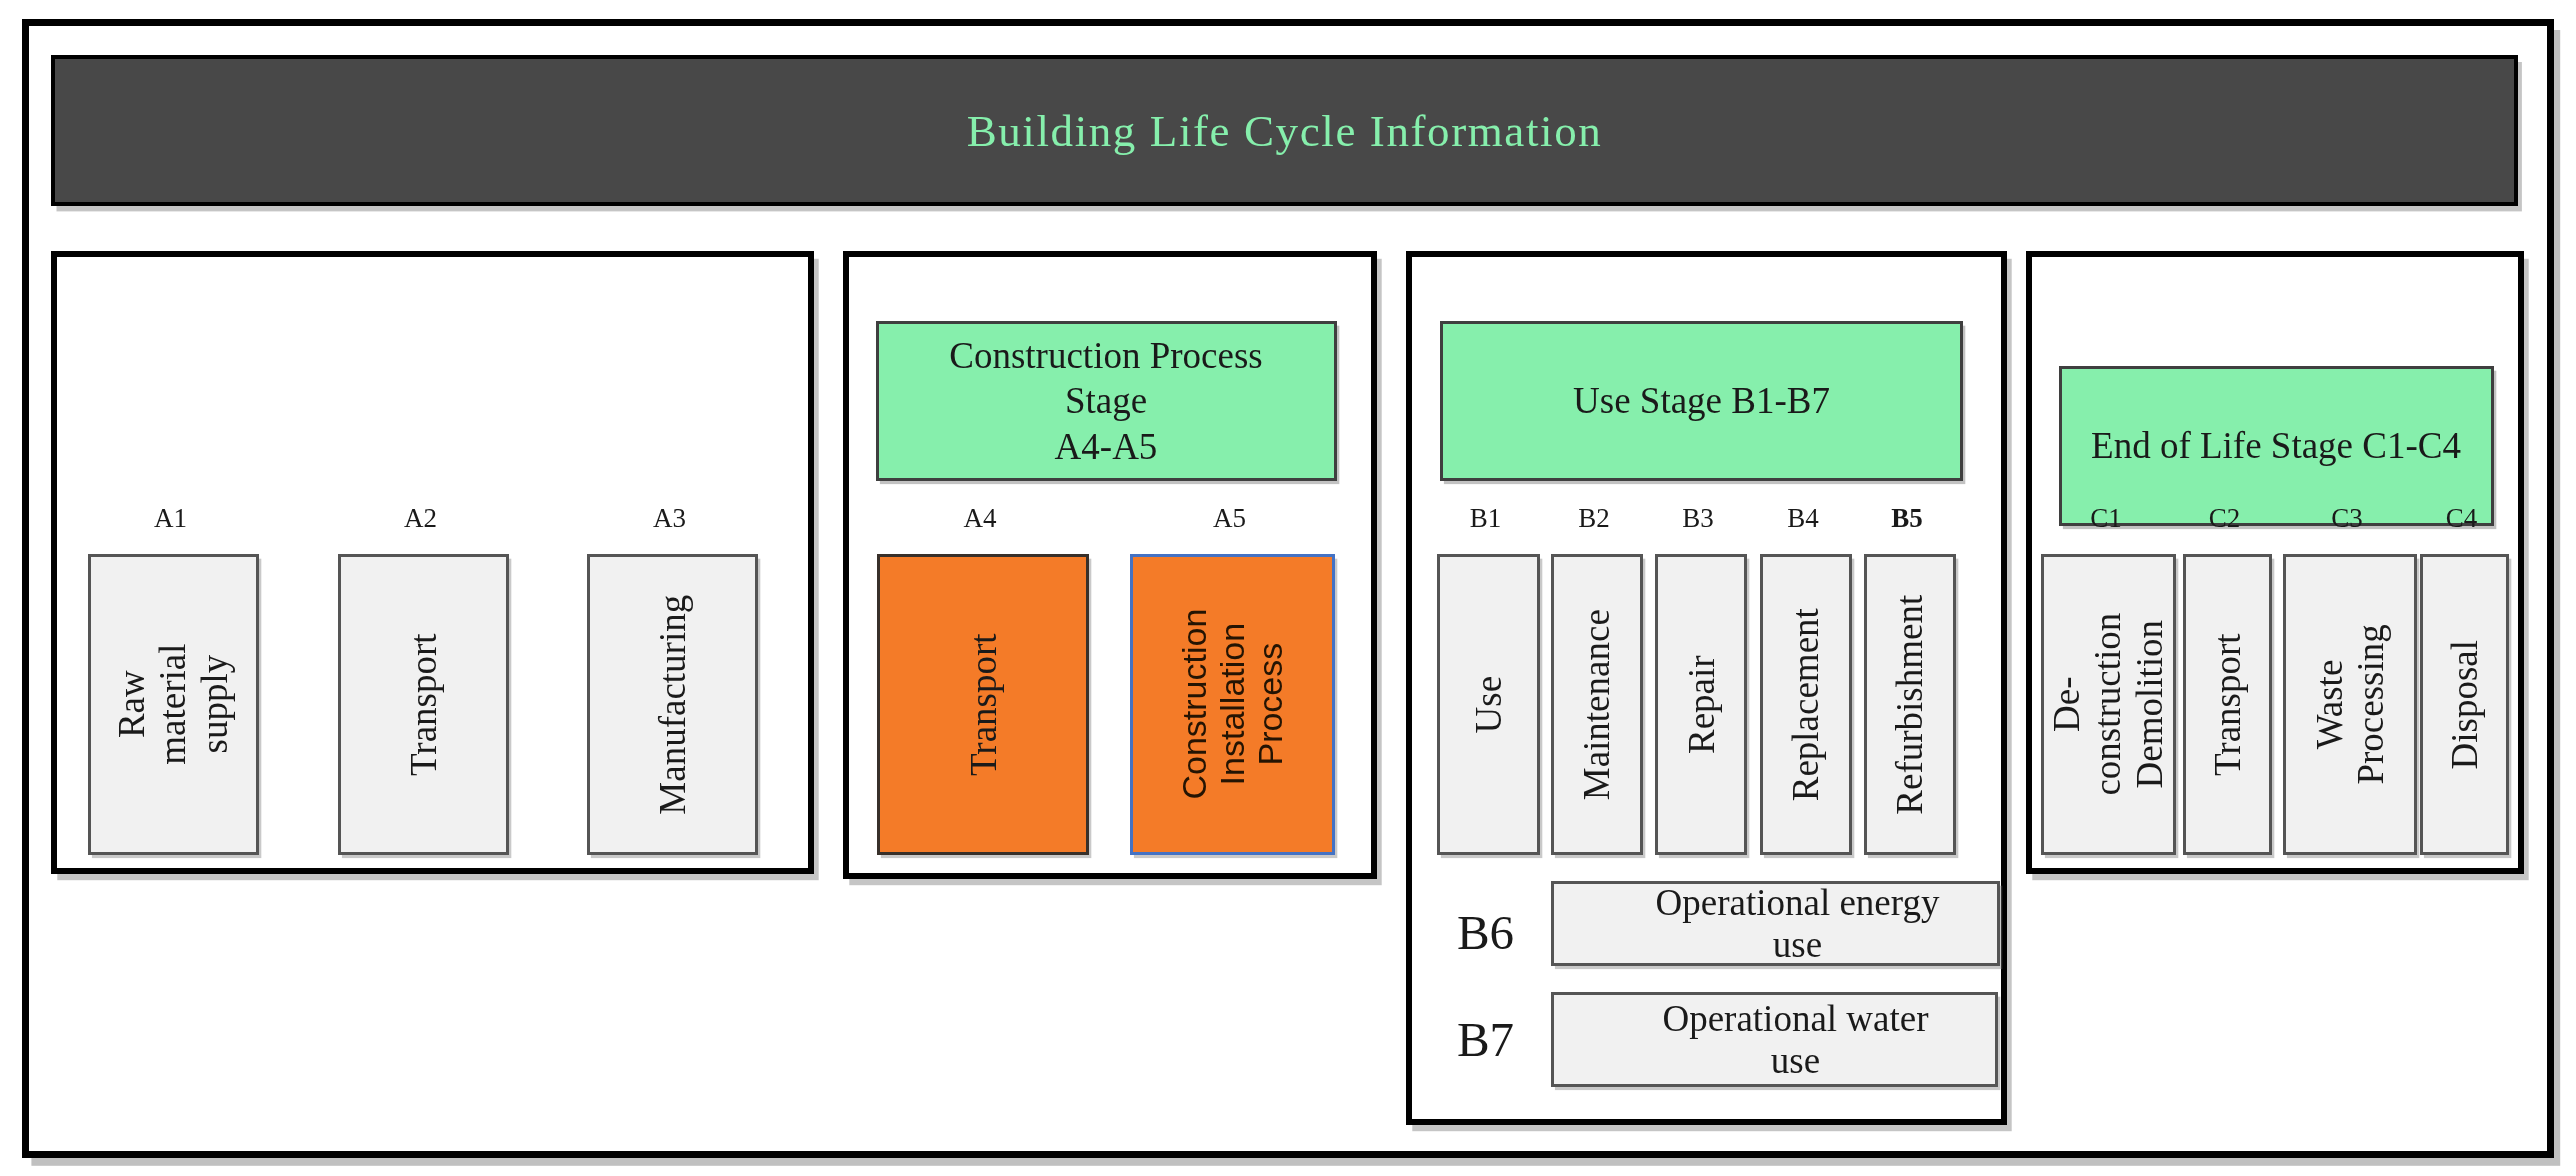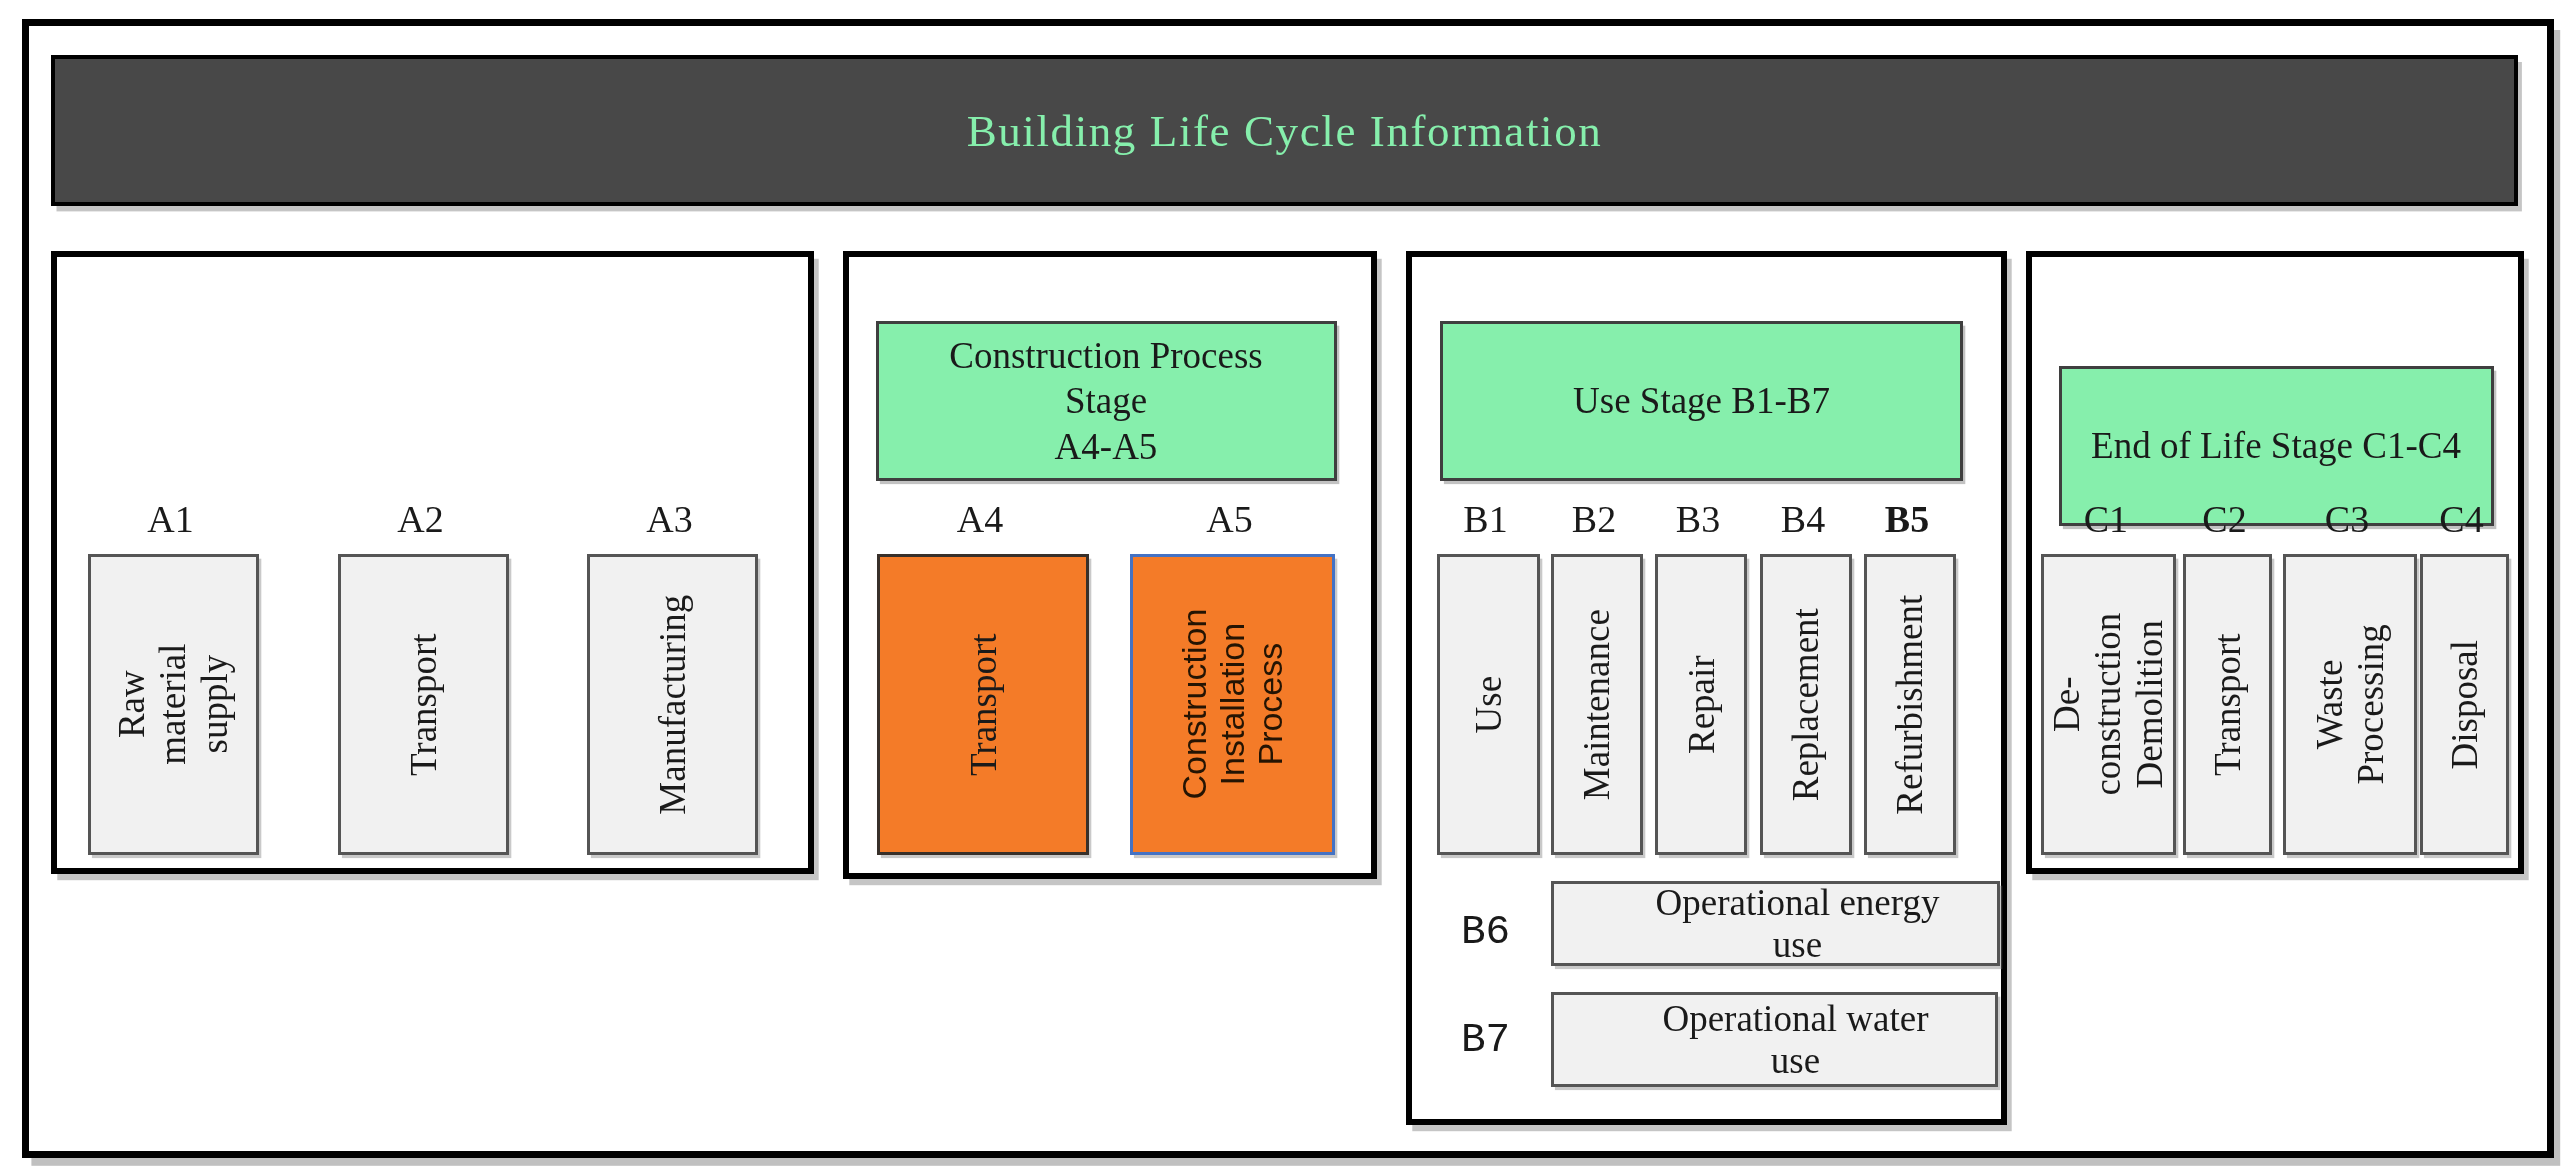--- a/index.html
+++ b/index.html
@@ -25,21 +25,21 @@
   .stage-header{position:absolute;top:64px;height:154px;background:#86efac;
                 border:3.1px solid #3f3f3f;display:flex;align-items:center;justify-content:center;
                 box-shadow:3.1px 3.9px 0 -0.8px rgba(120,120,120,.45);}
   .stage-header span{font-size:37px;text-align:center;white-space:pre-line;line-height:1.22;}
   .panel-1 .stage-header{left:34px;width:665px;}
   .panel-2 .stage-header{left:26.5px;width:455px;}
   .panel-3 .stage-header{left:28px;width:517px;}
   .panel-4 .stage-header{left:26.5px;width:429px;margin-top:45px;}
 
   .code{position:absolute;top:232px;height:59px;display:flex;align-items:center;justify-content:center;
-        font-size:38px;}
+        font-size:27px;}
   .vbox{position:absolute;top:297px;height:295px;background:#F1F1F1;border:3.1px solid #555;
         display:flex;align-items:center;justify-content:center;
         box-shadow:3.1px 3.9px 0 -0.8px rgba(120,120,120,.4);}
   .vbox .vtext{transform:rotate(-90deg);white-space:pre-line;text-align:center;
                font-size:37px;line-height:1.12;}
   .vbox.highlight{background:#F47B28;border-color:#38302a;}
   .vbox.blue-border{border:3.9px solid #4472C4;}
   .vbox.sans .vtext{font-family:"Liberation Sans","DejaVu Sans",sans-serif;font-size:34px;color:#241403;}
 
   
@@ -54,21 +54,21 @@
   .p3-l0{left:25px;width:97px;}  .p3-l1{left:139px;width:86px;} .p3-l2{left:243px;width:86px;}
   .p3-l3{left:348px;width:86px;} .p3-l4{left:452px;width:86px;font-weight:bold;}
   
   .p4-c0{left:9.4px;width:129px;}  .p4-c1{left:151px;width:83px;}
   .p4-c2{left:251px;width:128px;} .p4-c3{left:388px;width:83px;}
   .p4-l0{left:9.4px;width:129px;}  .p4-l1{left:151px;width:83px;}
   .p4-l2{left:251px;width:128px;} .p4-l3{left:388px;width:83px;}
 
   
   .use-row-code{position:absolute;left:25px;width:97px;display:flex;align-items:center;justify-content:center;
-                font-size:41px;font-family:Liberation Mono, monospace;}
+                font-size:49px;}
   .use-row-box{position:absolute;left:139px;width:399px;background:#F1F1F1;border:3.1px solid #555;
                display:flex;align-items:center;justify-content:center;
                box-shadow:3.1px 3.9px 0 -0.8px rgba(120,120,120,.4);}
   .use-row-box span{font-size:37px;text-align:center;white-space:pre-line;line-height:1.12;}
   .row-b6-code{top:632px;height:86px;} .row-b6-box{top:624px;height:79px;padding-left:44px;}
   .row-b7-code{top:735px;height:95px;} .row-b7-box{top:735px;height:89px;padding-left:42px;}
 </style>
 </head>
 <body>
 

